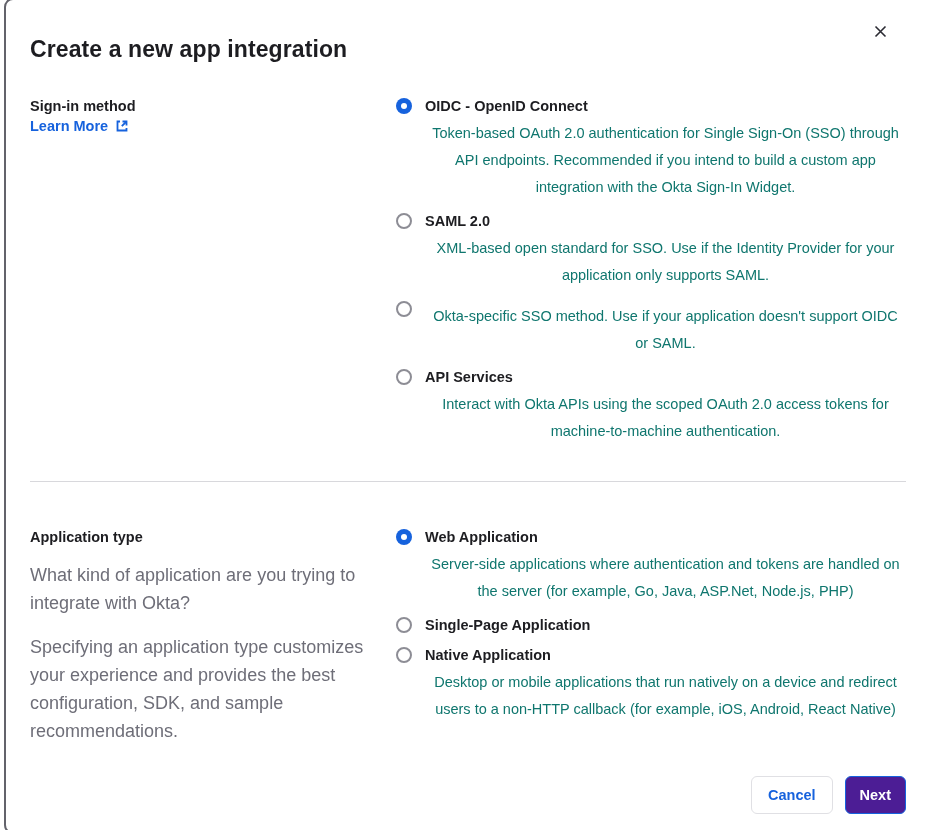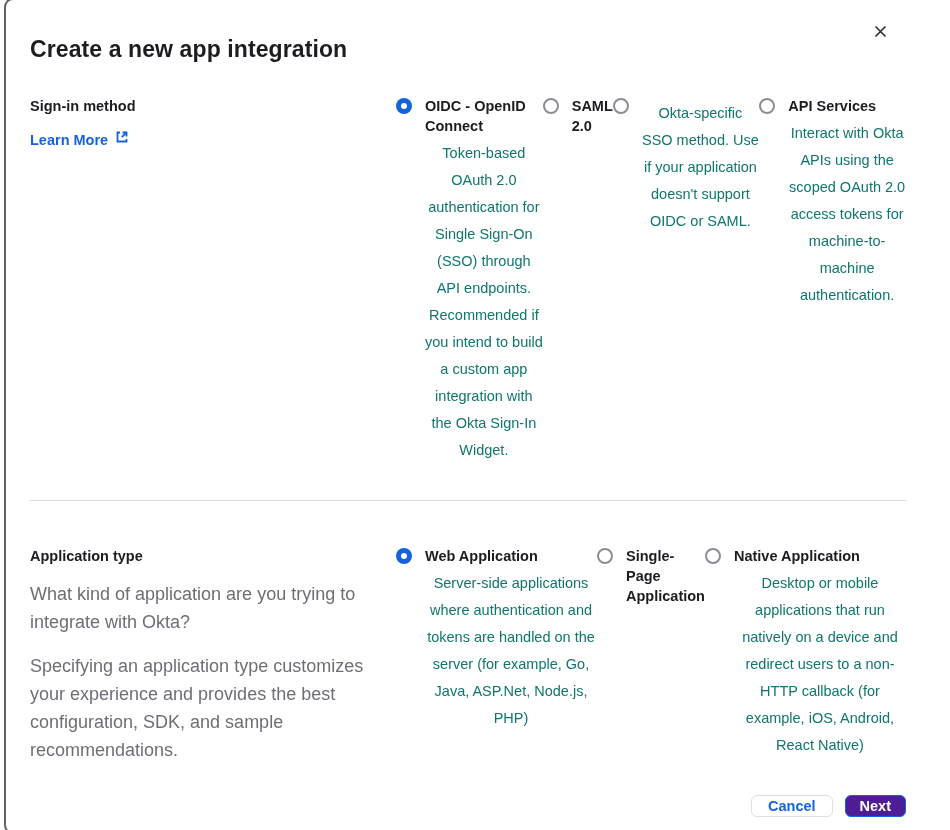--- a/index.html
+++ b/index.html
@@ -45,37 +45,37 @@
     margin-top: 32px;
   }
   .section.second { margin-top: 45px; }
   .section-label {
     font-size: 14.5px;
     font-weight: 700;
     color: #1d1d21;
     line-height: 20px;
   }
   .learn-more {
-    margin-top: 14px;
     display: inline-flex;
+    align-items: center;
     gap: 7px;
     font-size: 14.5px;
     font-weight: 700;
     color: #1662dd;
     text-decoration: none;
     line-height: 20px;
   }
   .left-para {
     margin-top: 14px;
     font-size: 18px;
     line-height: 28px;
     color: #6e6e78;
   }
   .left-para + .left-para { margin-top: 16px; }
-  .option-list { display: flex; flex-direction: row; }
+  .option-list { display: flex; flex-direction: column; gap: 10px; }
   .option { display: flex; align-items: flex-start; cursor: pointer; }
   .radio {
     flex: 0 0 16px;
     width: 16px; height: 16px;
     margin-top: 2px; margin-right: 13px;
     border-radius: 50%;
     border: 2px solid #8d8d95;
     background: #ffffff;
     position: relative;
   }
@@ -113,21 +113,21 @@
     margin: 36px 0 0 0;
   }
   .footer {
     display: flex;
     justify-content: flex-end;
     align-items: center;
     gap: 12px;
     margin-top: 31px;
   }
   .btn {
-    height: 22px;
+    height: 38px;
     border-radius: 6px;
     font-family: "Liberation Sans", sans-serif;
     font-size: 14.5px;
     font-weight: 700;
     cursor: pointer;
   }
   .btn-cancel {
     background: #ffffff;
     border: 1px solid #e0e0e4;
     color: #1662dd;
@@ -167,20 +167,21 @@
             <span class="radio selected"></span>
             <span class="opt-text">
               <span class="opt-label">OIDC - OpenID Connect</span>
               <span class="opt-desc">Token-based OAuth 2.0 authentication for Single Sign-On (SSO) through API endpoints. Recommended if you intend to build a custom app integration with the Okta Sign-In Widget.</span>
             </span>
           </div>
           <div class="option">
             <span class="radio"></span>
             <span class="opt-text">
               <span class="opt-label">SAML 2.0</span>
+              <span class="opt-desc">XML-based open standard for SSO. Use if the Identity Provider for your application only supports SAML.</span>
             </span>
           </div>
           <div class="option">
             <span class="radio"></span>
             <span class="opt-text">
               <span class="opt-desc">Okta-specific SSO method. Use if your application doesn't support OIDC or SAML.</span>
             </span>
           </div>
           <div class="option">
             <span class="radio"></span>

